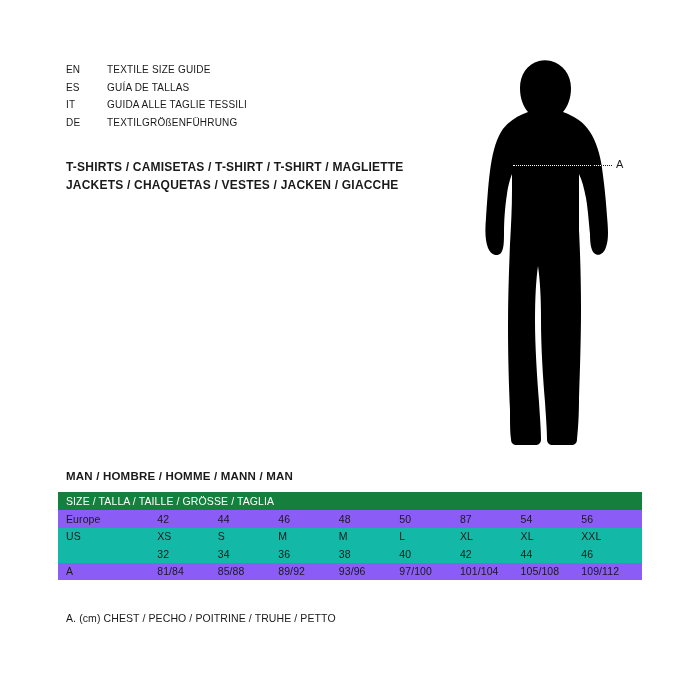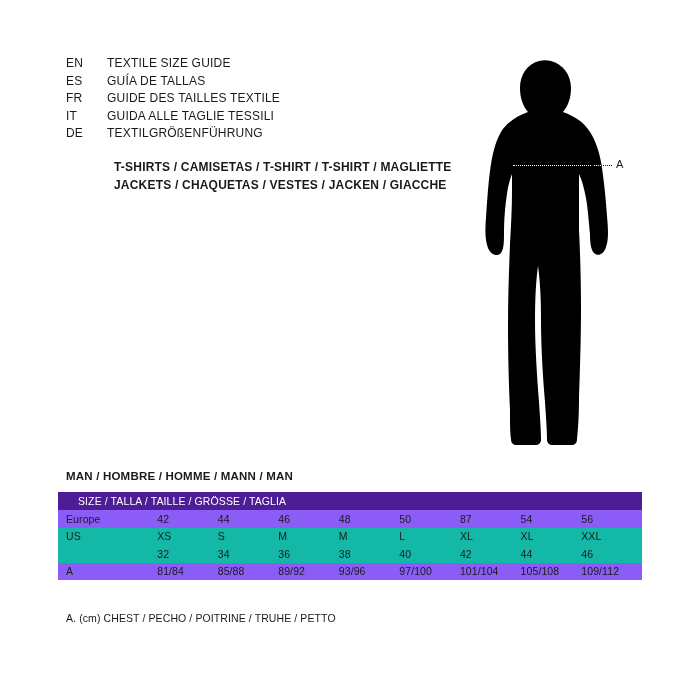--- a/index.html
+++ b/index.html
@@ -17,22 +17,22 @@
   }
   .page {
     position: absolute;
     inset: 0;
   }
 
   
   .lang-block {
     position: absolute;
     left: 66px;
-    top: 56px;
-    font-size: 12px;
+    top: 64px;
+    font-size: 10px;
     letter-spacing: 0.2px;
   }
   .lang-row {
     display: flex;
     align-items: baseline;
     height: 17.5px;
   }
   .lang-code {
     width: 41px;
     flex: none;
@@ -46,21 +46,20 @@
     position: absolute;
     left: 66px;
     top: 160px;
     font-size: 12px;
     font-weight: bold;
     letter-spacing: 0.2px;
   }
   .garment-row {
     height: 18px;
     white-space: nowrap;
-    margin-left: 48px;
   }
 
   
   .figure-wrap {
     position: absolute;
     left: 455px;
     top: 58px;
     width: 190px;
     height: 390px;
   }
@@ -108,25 +107,25 @@
     border-collapse: collapse;
     font-size: 10.5px;
   }
   .size-table td {
     padding: 0;
     height: 17.5px;
     vertical-align: middle;
     letter-spacing: 0.1px;
   }
   .size-table .head-row td {
-    background: #4c1d95;
+    background: #15803d;
     color: #ffffff;
     font-weight: normal;
     height: 18px;
-    padding-left: 20px;
+    padding-left: 8px;
   }
   .size-table tr.band td {
     background: #14b8a6;
   }
   .size-table tr.plain td {
     background: #8b5cf6;
   }
   .size-table td.label-cell {
     padding-left: 8px;
     width: 92px;
@@ -149,24 +148,20 @@
 <div class="page">
 
   <div class="lang-block">
     <div class="lang-row">
       <span class="lang-code">EN</span>
       <span class="lang-text">TEXTILE SIZE GUIDE</span>
     </div>
     <div class="lang-row">
       <span class="lang-code">ES</span>
       <span class="lang-text">GUÍA DE TALLAS</span>
-    </div>
-    <div class="lang-row">
-      <span class="lang-code">FR</span>
-      <span class="lang-text">GUIDE DES TAILLES TEXTILE</span>
     </div>
     <div class="lang-row">
       <span class="lang-code">IT</span>
       <span class="lang-text">GUIDA ALLE TAGLIE TESSILI</span>
     </div>
     <div class="lang-row">
       <span class="lang-code">DE</span>
       <span class="lang-text">TEXTILGRÖßENFÜHRUNG</span>
     </div>
   </div>

